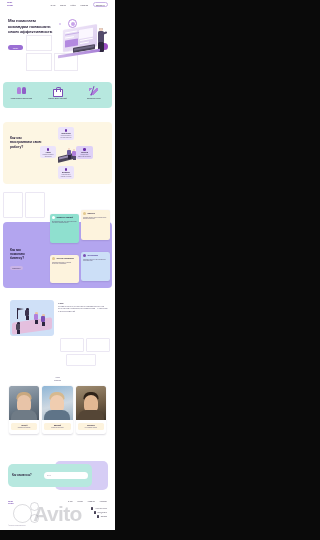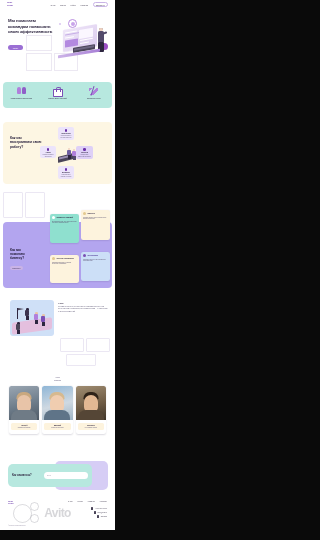--- a/index.html
+++ b/index.html
@@ -214,21 +214,21 @@
                 gap:1.4px; align-items:flex-end;}
   .f-ct { display:flex; align-items:center; gap:1.4px; }
   .f-ct i { width:2.6px; height:2.6px; border:0.45px solid #4a4458; border-radius:.5px;
             display:block; flex:none;}
   .f-ct span{ font-size:1.55px; color:#4a4458; white-space:nowrap;}
   .f-copy { position:absolute; left:8px; bottom:4px; font-size:1.3px; color:#9a93a8;}
 
   
   .wm { position:absolute; top:498px; left:0; width:115px; height:30px;
         display:flex; align-items:center; justify-content:center; pointer-events:none; z-index:40;}
-  .wm-txt { font-size:12px; font-weight:700; color:rgba(120,120,130,.30); letter-spacing:-.6px;
+  .wm-txt { font-size:21px; font-weight:700; color:rgba(120,120,130,.30); letter-spacing:-.6px;
             line-height:1; }
   .wm-circles{ position:absolute; left:13px; top:4px; }
   .wm-circles b{ position:absolute; display:block; border:1px solid rgba(120,120,130,.26);
             border-radius:50%; }
   .wm-c1{ left:0; top:2px; width:19px; height:19px;}
   .wm-c2{ left:17px; top:0; width:9px; height:9px;}
   .wm-c3{ left:17px; top:12px; width:9px; height:9px;}
 
   .strip { position:absolute; bottom:0; left:0; width:115px; height:10px; background:#0a0a0a;}
   .strip-t { position:absolute; bottom:2px; left:0; width:115px; text-align:center;

